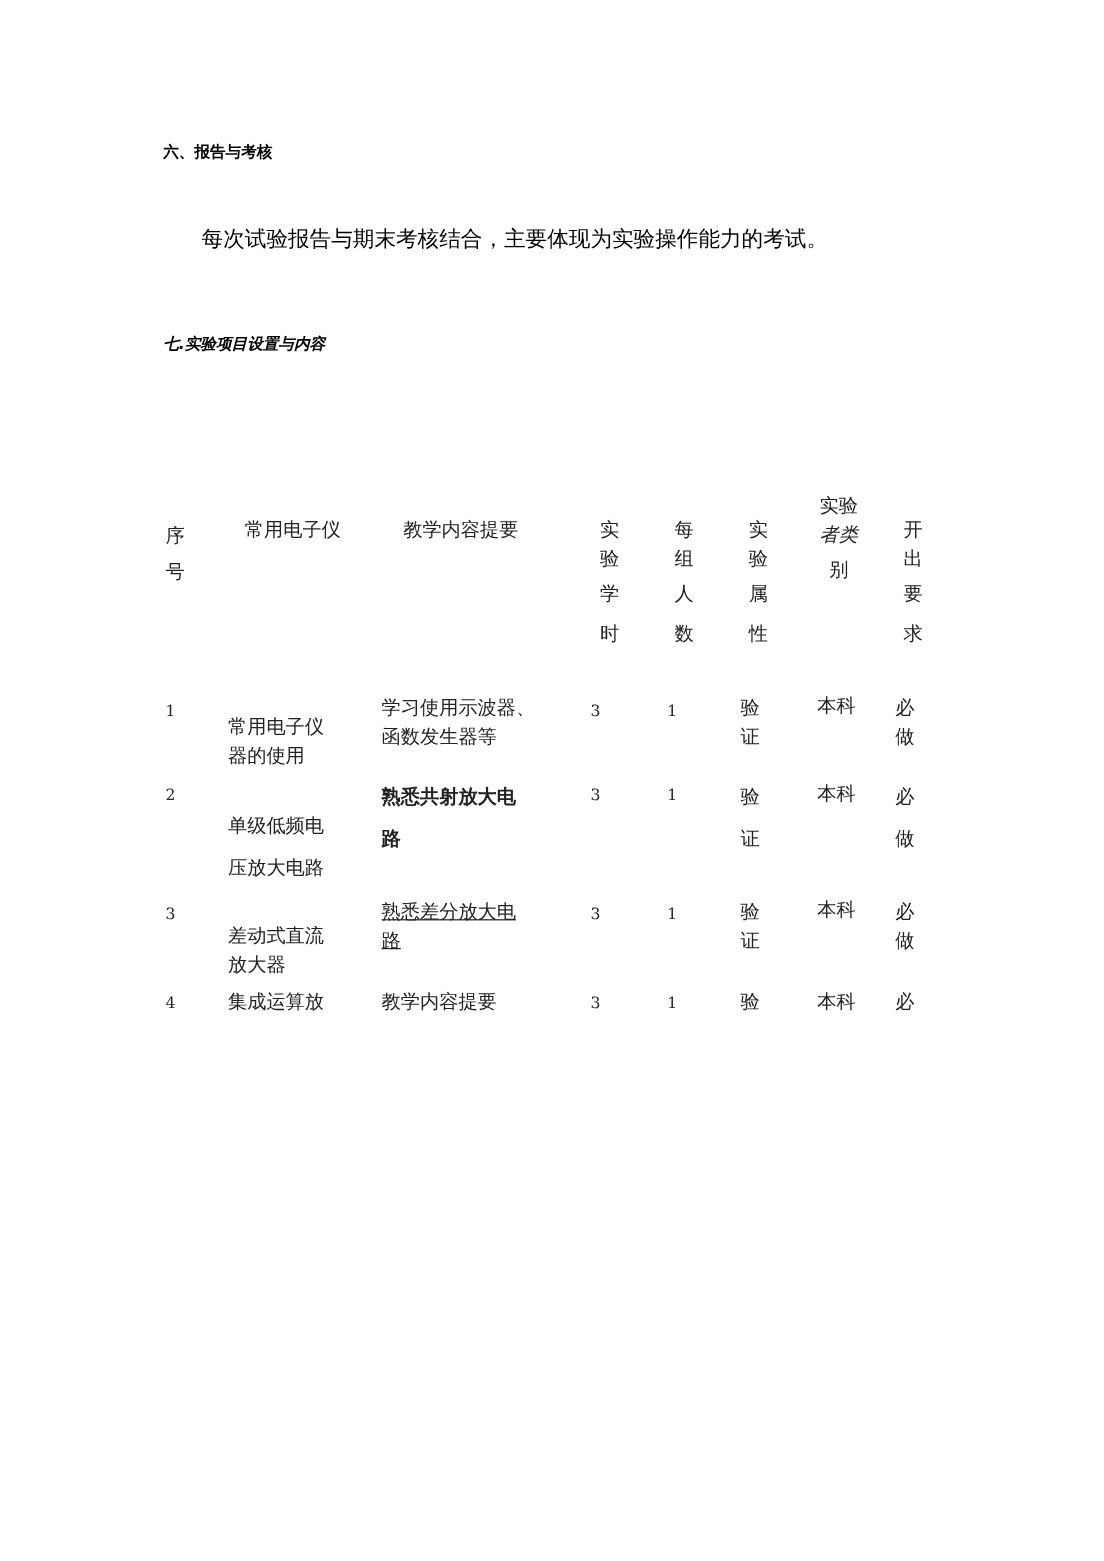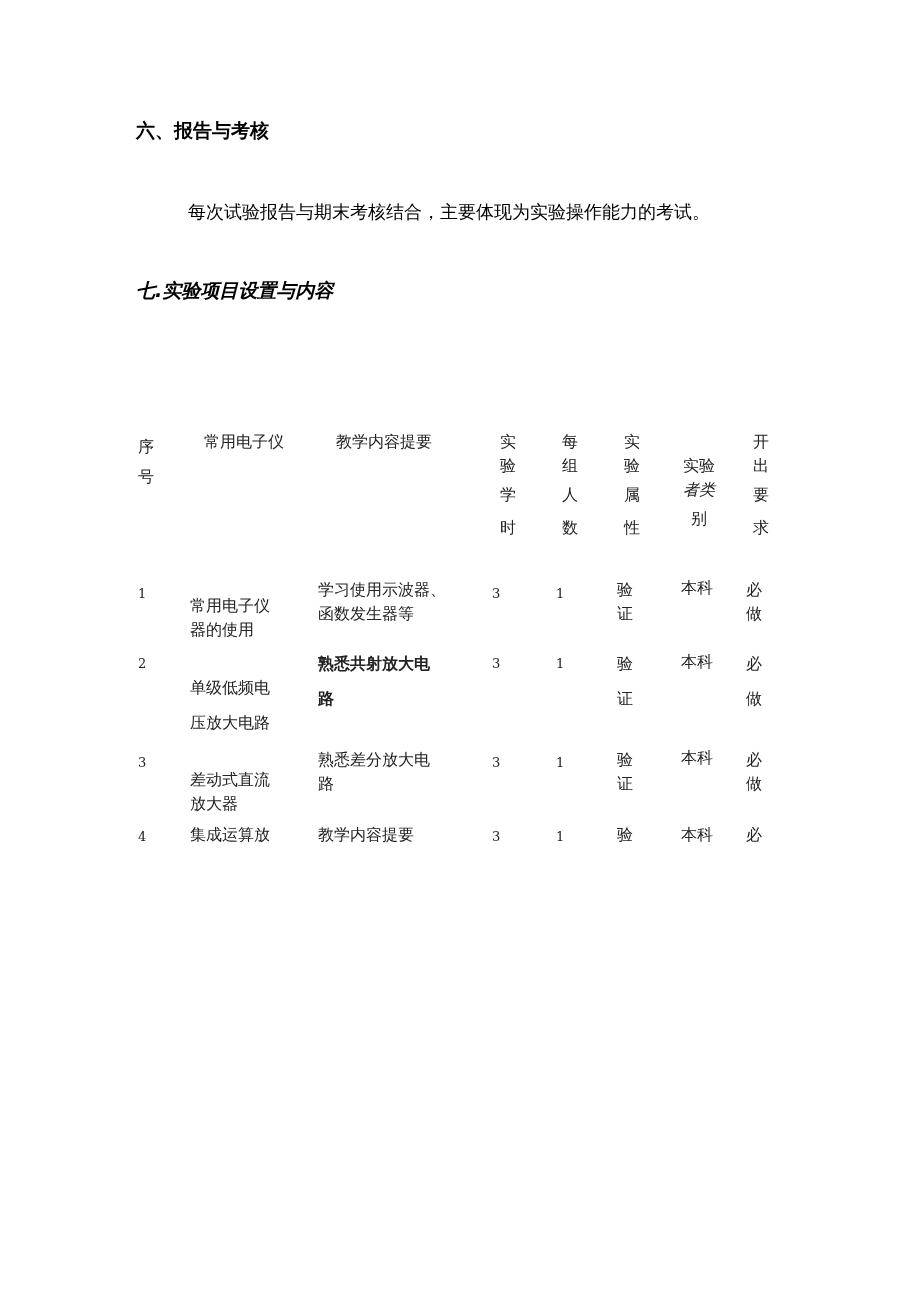--- a/index.html
+++ b/index.html
@@ -1,27 +1,27 @@
 <!DOCTYPE html>
 <html><head>
 <meta charset="utf-8">
 <style>
   html, body { margin:0; padding:0; background:#ffffff; }
   body { width:920px; height:1301px; position:relative; overflow:hidden; color:#111; }
   .abs { position:absolute; white-space:nowrap; }
-  .h { font-family:"DejaVu Sans", sans-serif; font-weight:bold; font-size:19px; color:#000; }
+  .h { font-family:"DejaVu Sans", sans-serif; font-weight:bold; font-size:13px; color:#000; }
   .p { font-family:"DejaVu Sans", sans-serif; font-size:18px; color:#000; }
   .t { font-family:"DejaVu Serif", serif; font-size:16px; color:#222; }
   .n { font-family:"DejaVu Serif", serif; font-size:13px; color:#222; }
 </style>
 </head>
 <body>
 
 <div class="abs h" style="left:136px;top:118px;">六、报告与考核</div>
-<div class="abs p" style="left:168px;top:200px;margin-left:20px;">每次试验报告与期末考核结合，主要体现为实验操作能力的考试。</div>
+<div class="abs p" style="left:168px;top:187px;">每次试验报告与期末考核结合，主要体现为实验操作能力的考试。</div>
 
 <div class="abs h" style="left:136px;top:278px;font-style:italic;">七.实验项目设置与内容</div>
 
 <div>
   <div class="abs t" style="left:138px;top:432px;line-height:30px;">
     <div>序</div>
     <div>号</div>
   </div>
   <div class="abs t" style="left:204px;top:432px;">常用电子仪</div>
   <div class="abs t" style="left:336px;top:432px;">教学内容提要</div>
@@ -36,21 +36,21 @@
     <div style="line-height:24px;">组</div>
     <div style="line-height:33px;">人</div>
     <div style="line-height:33px;">数</div>
   </div>
   <div class="abs t" style="left:624px;top:430px;">
     <div style="line-height:24px;">实</div>
     <div style="line-height:24px;">验</div>
     <div style="line-height:33px;">属</div>
     <div style="line-height:33px;">性</div>
   </div>
-  <div class="abs t" style="left:681px;top:454px;text-align:center;width:36px;">
+  <div class="abs t" style="left:681px;top:410px;text-align:center;width:36px;">
     <div style="line-height:24px;">实验</div>
     <div style="line-height:24px;font-style:italic;">者类</div>
     <div style="line-height:33px;">别</div>
   </div>
   <div class="abs t" style="left:753px;top:430px;">
     <div style="line-height:24px;">开</div>
     <div style="line-height:24px;">出</div>
     <div style="line-height:33px;">要</div>
     <div style="line-height:33px;">求</div>
   </div>
@@ -101,21 +101,21 @@
     <div style="margin-top:11px;line-height:24px;">做</div>
   </div>
 </div>
 
 <div>
   <div class="abs n" style="left:138px;top:755px;">3</div>
   <div class="abs t" style="left:190px;top:768px;line-height:24px;">
     <div>差动式直流</div>
     <div>放大器</div>
   </div>
-  <div class="abs t" style="left:318px;top:748px;line-height:24px;">
+  <div class="abs t" style="left:318px;top:748px;line-height:24px;text-decoration:underline;">
     <div>熟悉差分放大电</div>
     <div>路</div>
   </div>
   <div class="abs n" style="left:492px;top:755px;">3</div>
   <div class="abs n" style="left:556px;top:755px;">1</div>
   <div class="abs t" style="left:617px;top:748px;line-height:24px;">
     <div>验</div>
     <div>证</div>
   </div>
   <div class="abs t" style="left:681px;top:748px;">本科</div>

